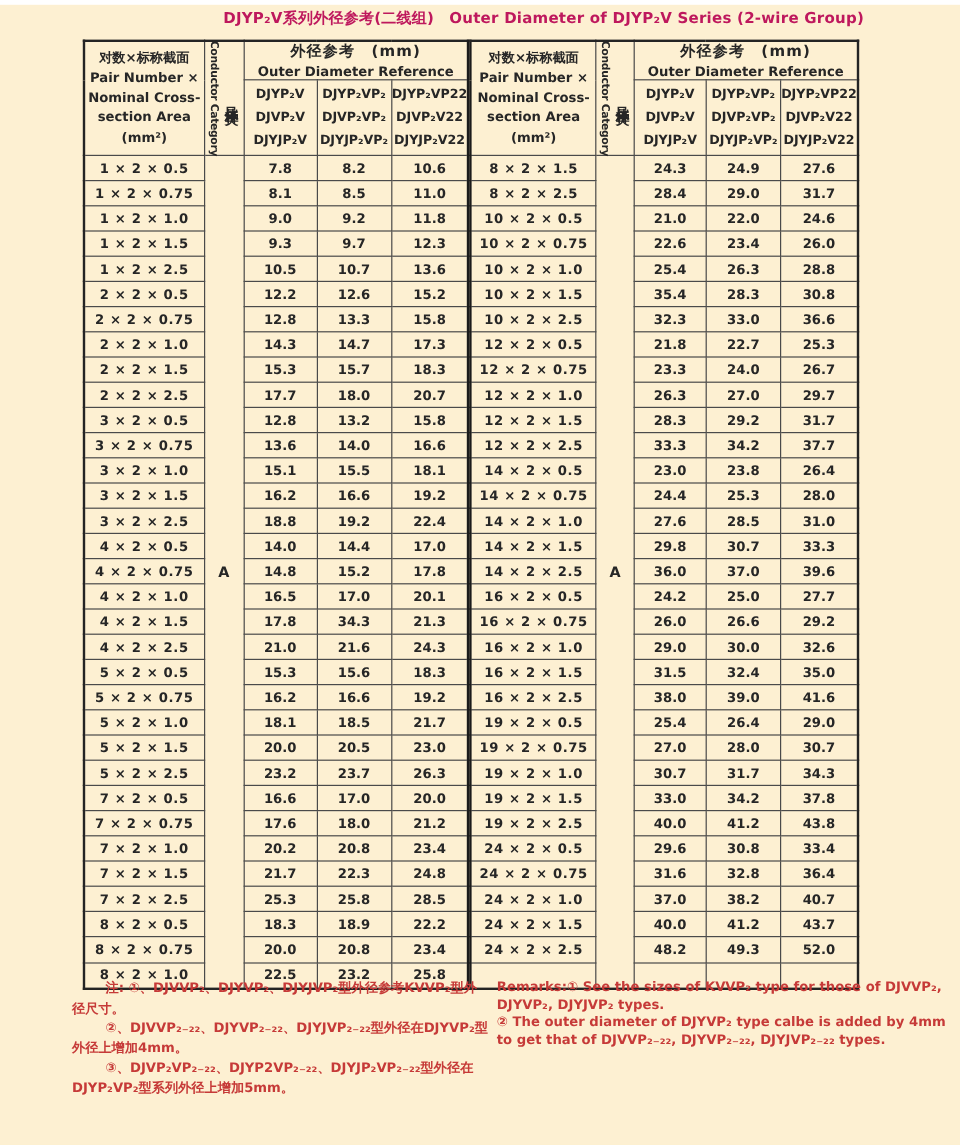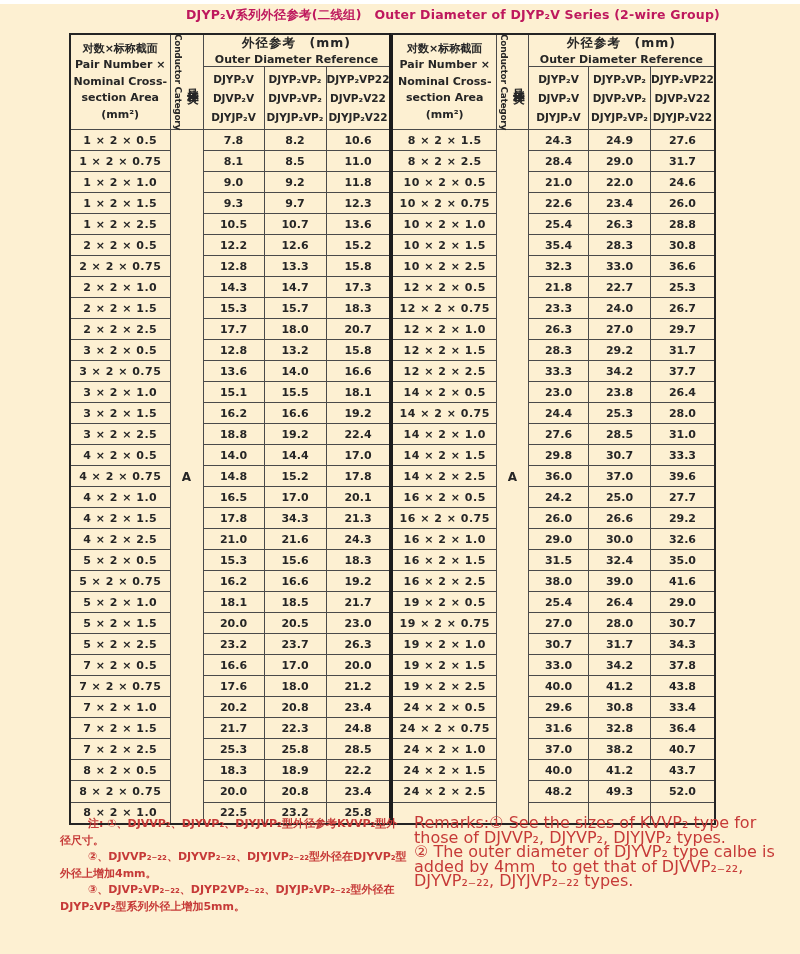--- a/index.html
+++ b/index.html
@@ -45,21 +45,21 @@
     font-size:11.5px; font-weight:bold; letter-spacing:1.5px; white-space:nowrap;
   }
   .type-head { height:61px; font-weight:bold;margin-top:19px; }
   .type-head div { line-height:19px; font-size:10.5px; white-space:nowrap; }
   tbody td { height:20px; font-weight:bold; font-size:11px; }
   td.spec-cell { letter-spacing:0.5px; }
   td.conductor-cell { font-size:12px; font-weight:bold; }
   .notes { position:absolute; top:816px; left:60px; display:flex; align-items:flex-start; }
   .notes-zh { width:348px; color:#c63a38; font-size:11px; line-height:16.5px; font-weight:bold; }
   .notes-zh p { margin:0; text-indent:28px; }
-  .notes-en { width:378px; margin-left:6px; color:#c63a38; font-size:16px; line-height:14.5px; font-weight:normal; }
+  .notes-en { width:378px; margin-left:6px; color:#c63a38; font-size:11px; line-height:14.5px; font-weight:bold; }
   .notes-en p { margin:0; }
 </style>
 </head>
 <body>
 
 <div class="top-strip"></div>
 
 <div class="doc-title">DJYP₂V系列外径参考(二线组)　Outer Diameter of DJYP₂V  Series (2-wire Group)</div>
 
 <div class="tables">

